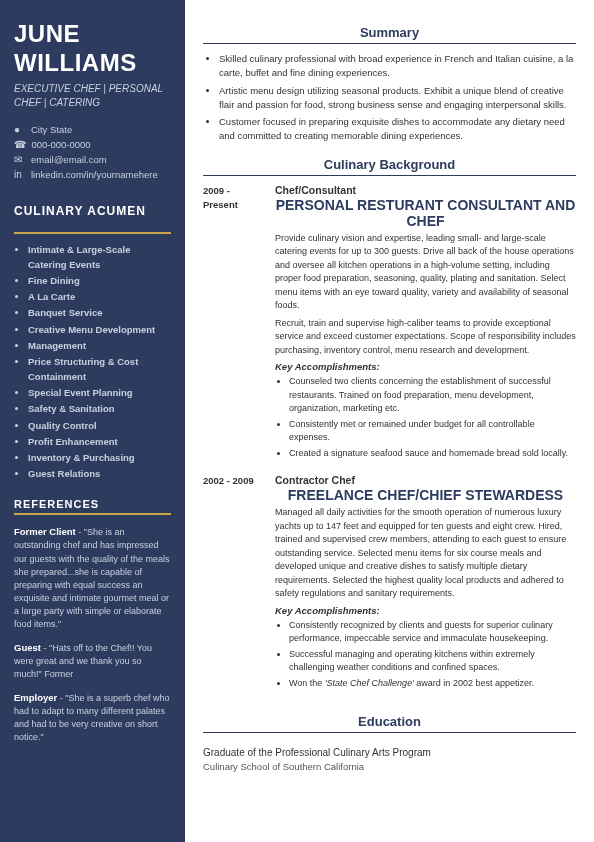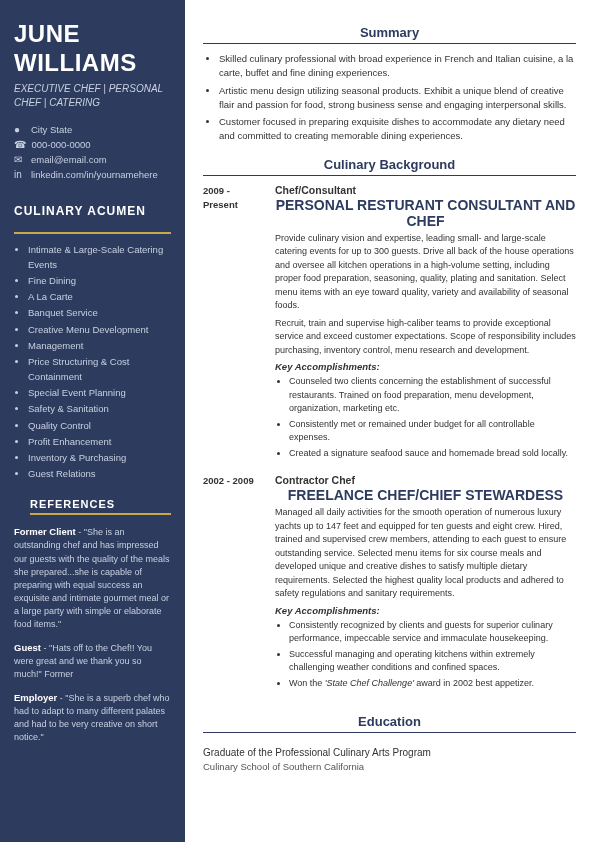--- a/index.html
+++ b/index.html
@@ -75,31 +75,31 @@
     .skills-list {
       list-style: disc;
       padding-left: 14px;
       color: #c8d0e0;
       font-size: 9.5px;
       line-height: 1.6;
       margin-bottom: 16px;
     }
     .skills-list li {
       margin-bottom: 1px;
+      font-weight: bold;
     }
     .references-section .ref-title {
       font-size: 11px;
       font-weight: 900;
       color: #fff;
       letter-spacing: 1px;
       text-transform: uppercase;
       border-bottom: 2px solid #c8a84b;
       padding-bottom: 3px;
       margin-bottom: 10px;
-      margin-left: 16px;
     }
     .reference-item {
       color: #c8d0e0;
       font-size: 9px;
       line-height: 1.45;
       margin-bottom: 10px;
     }
     .reference-item .ref-name {
       font-weight: 700;
       color: #fff;

